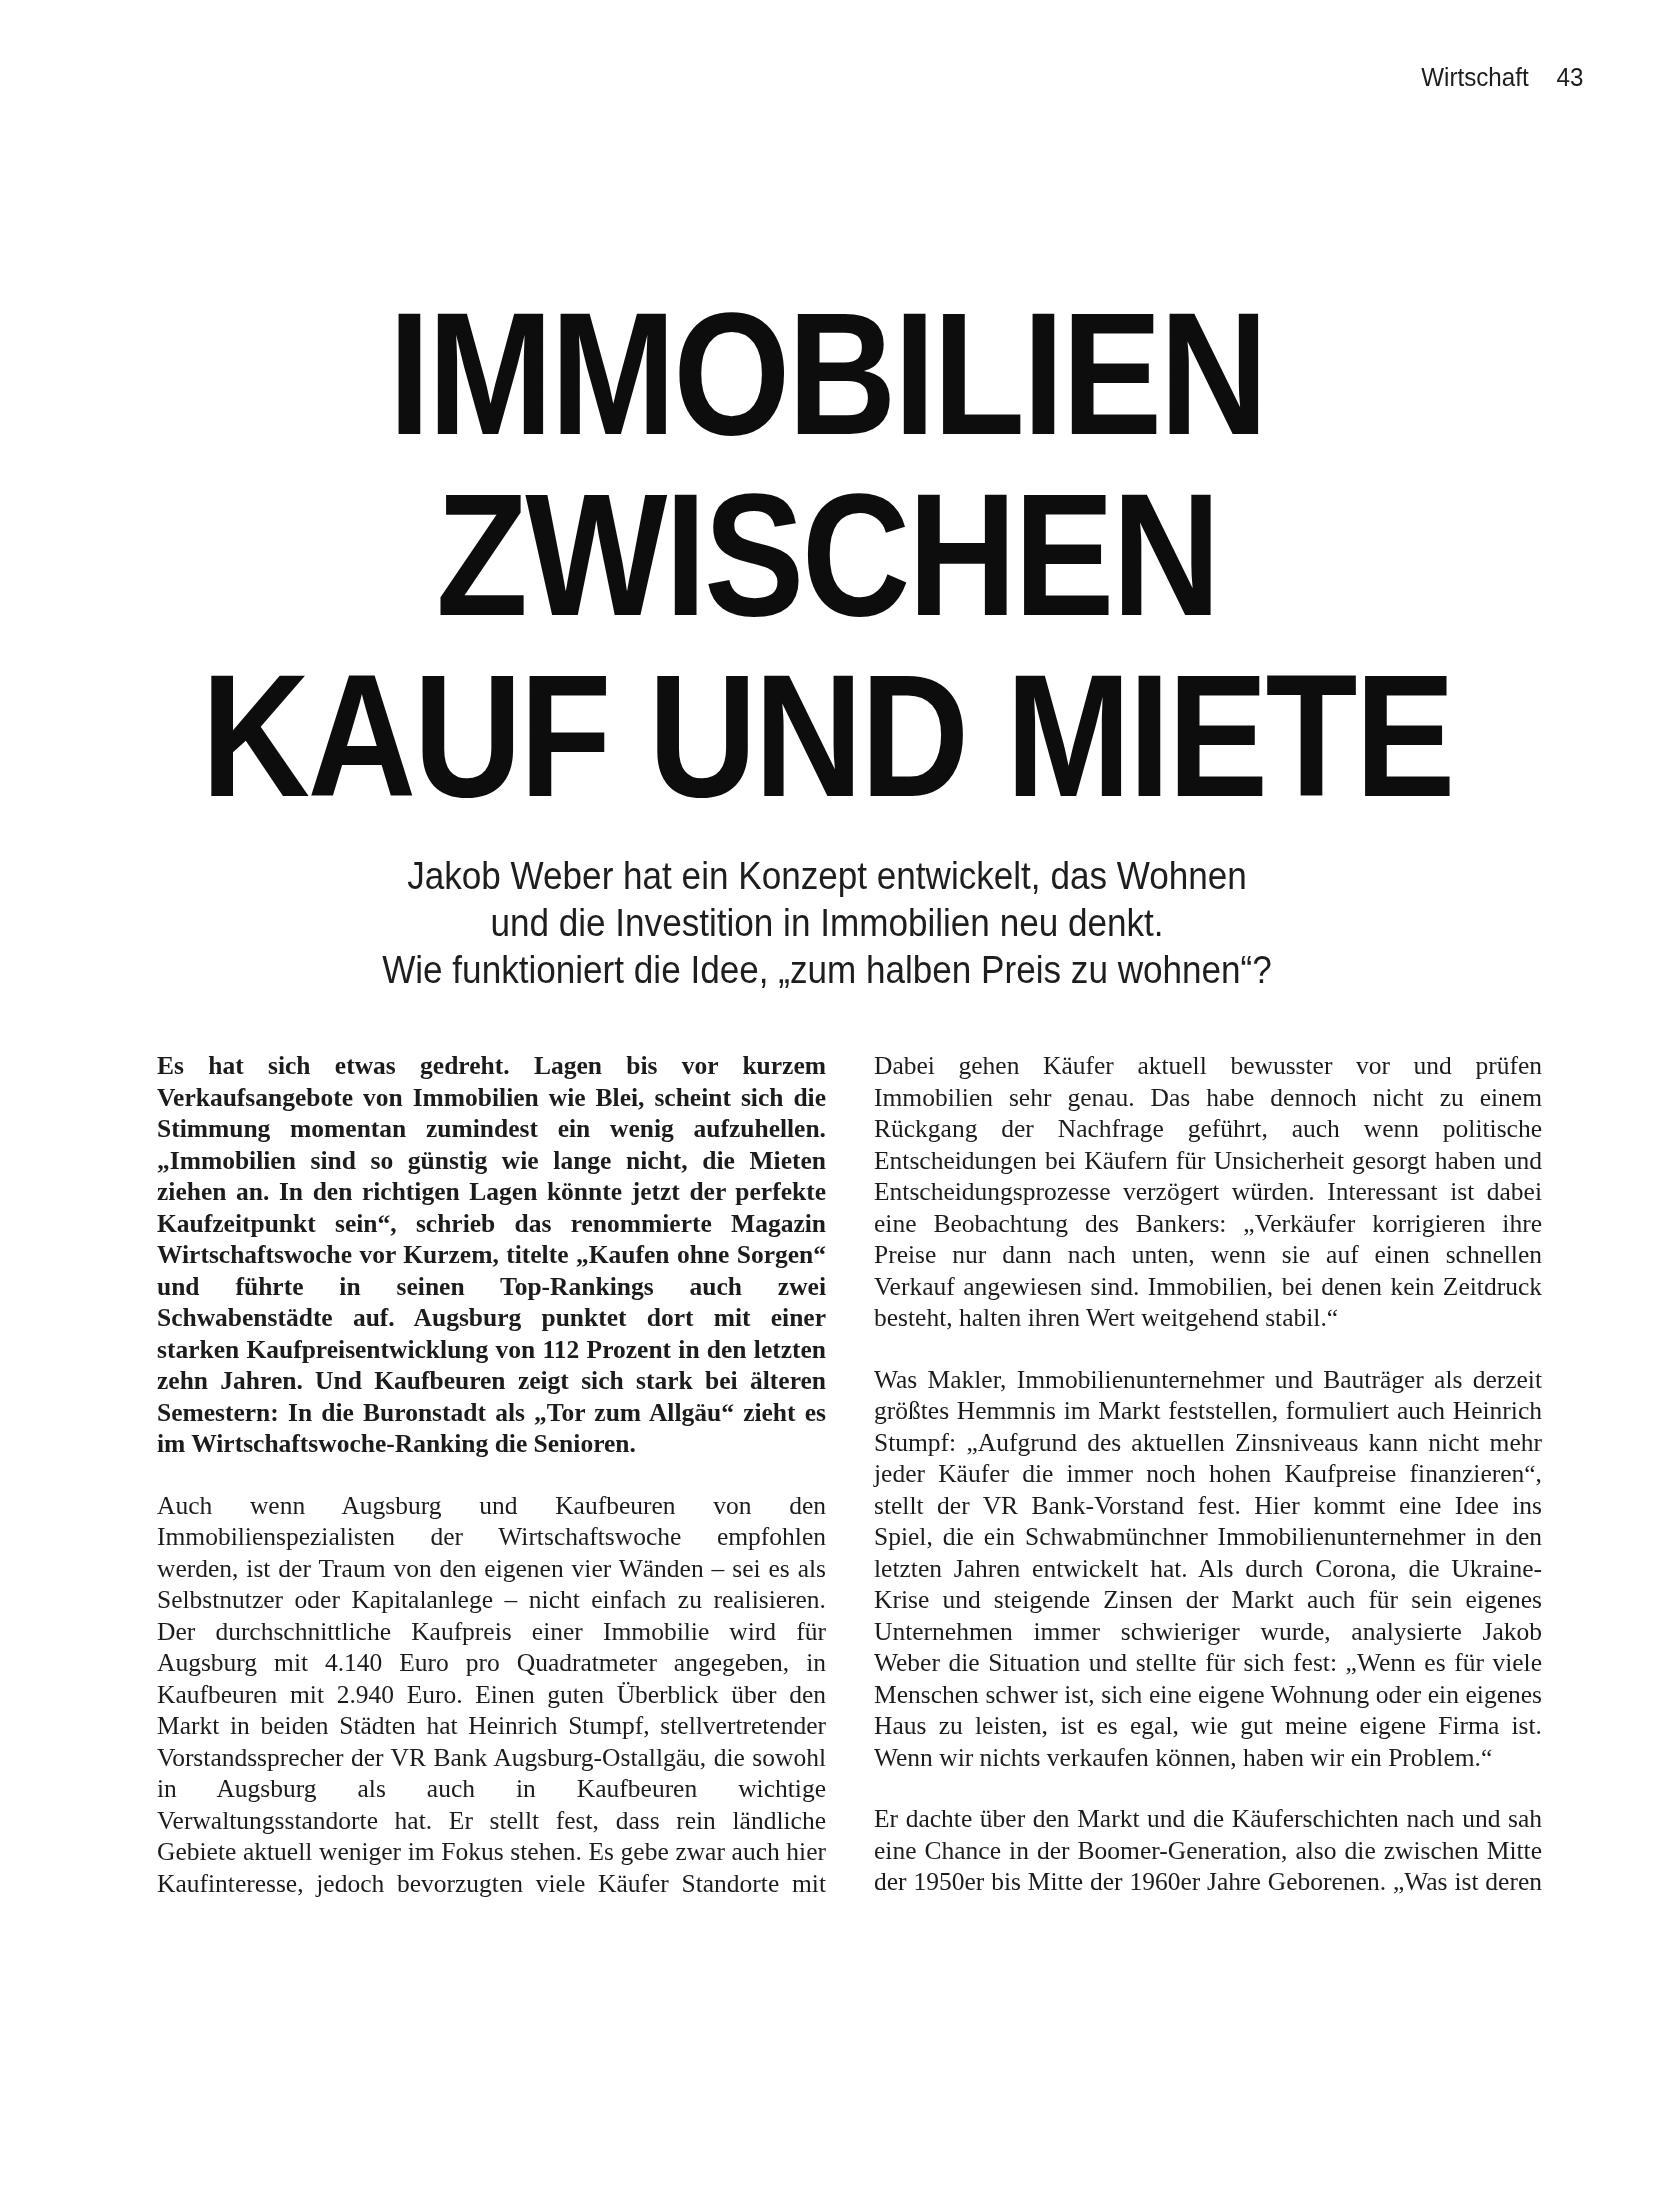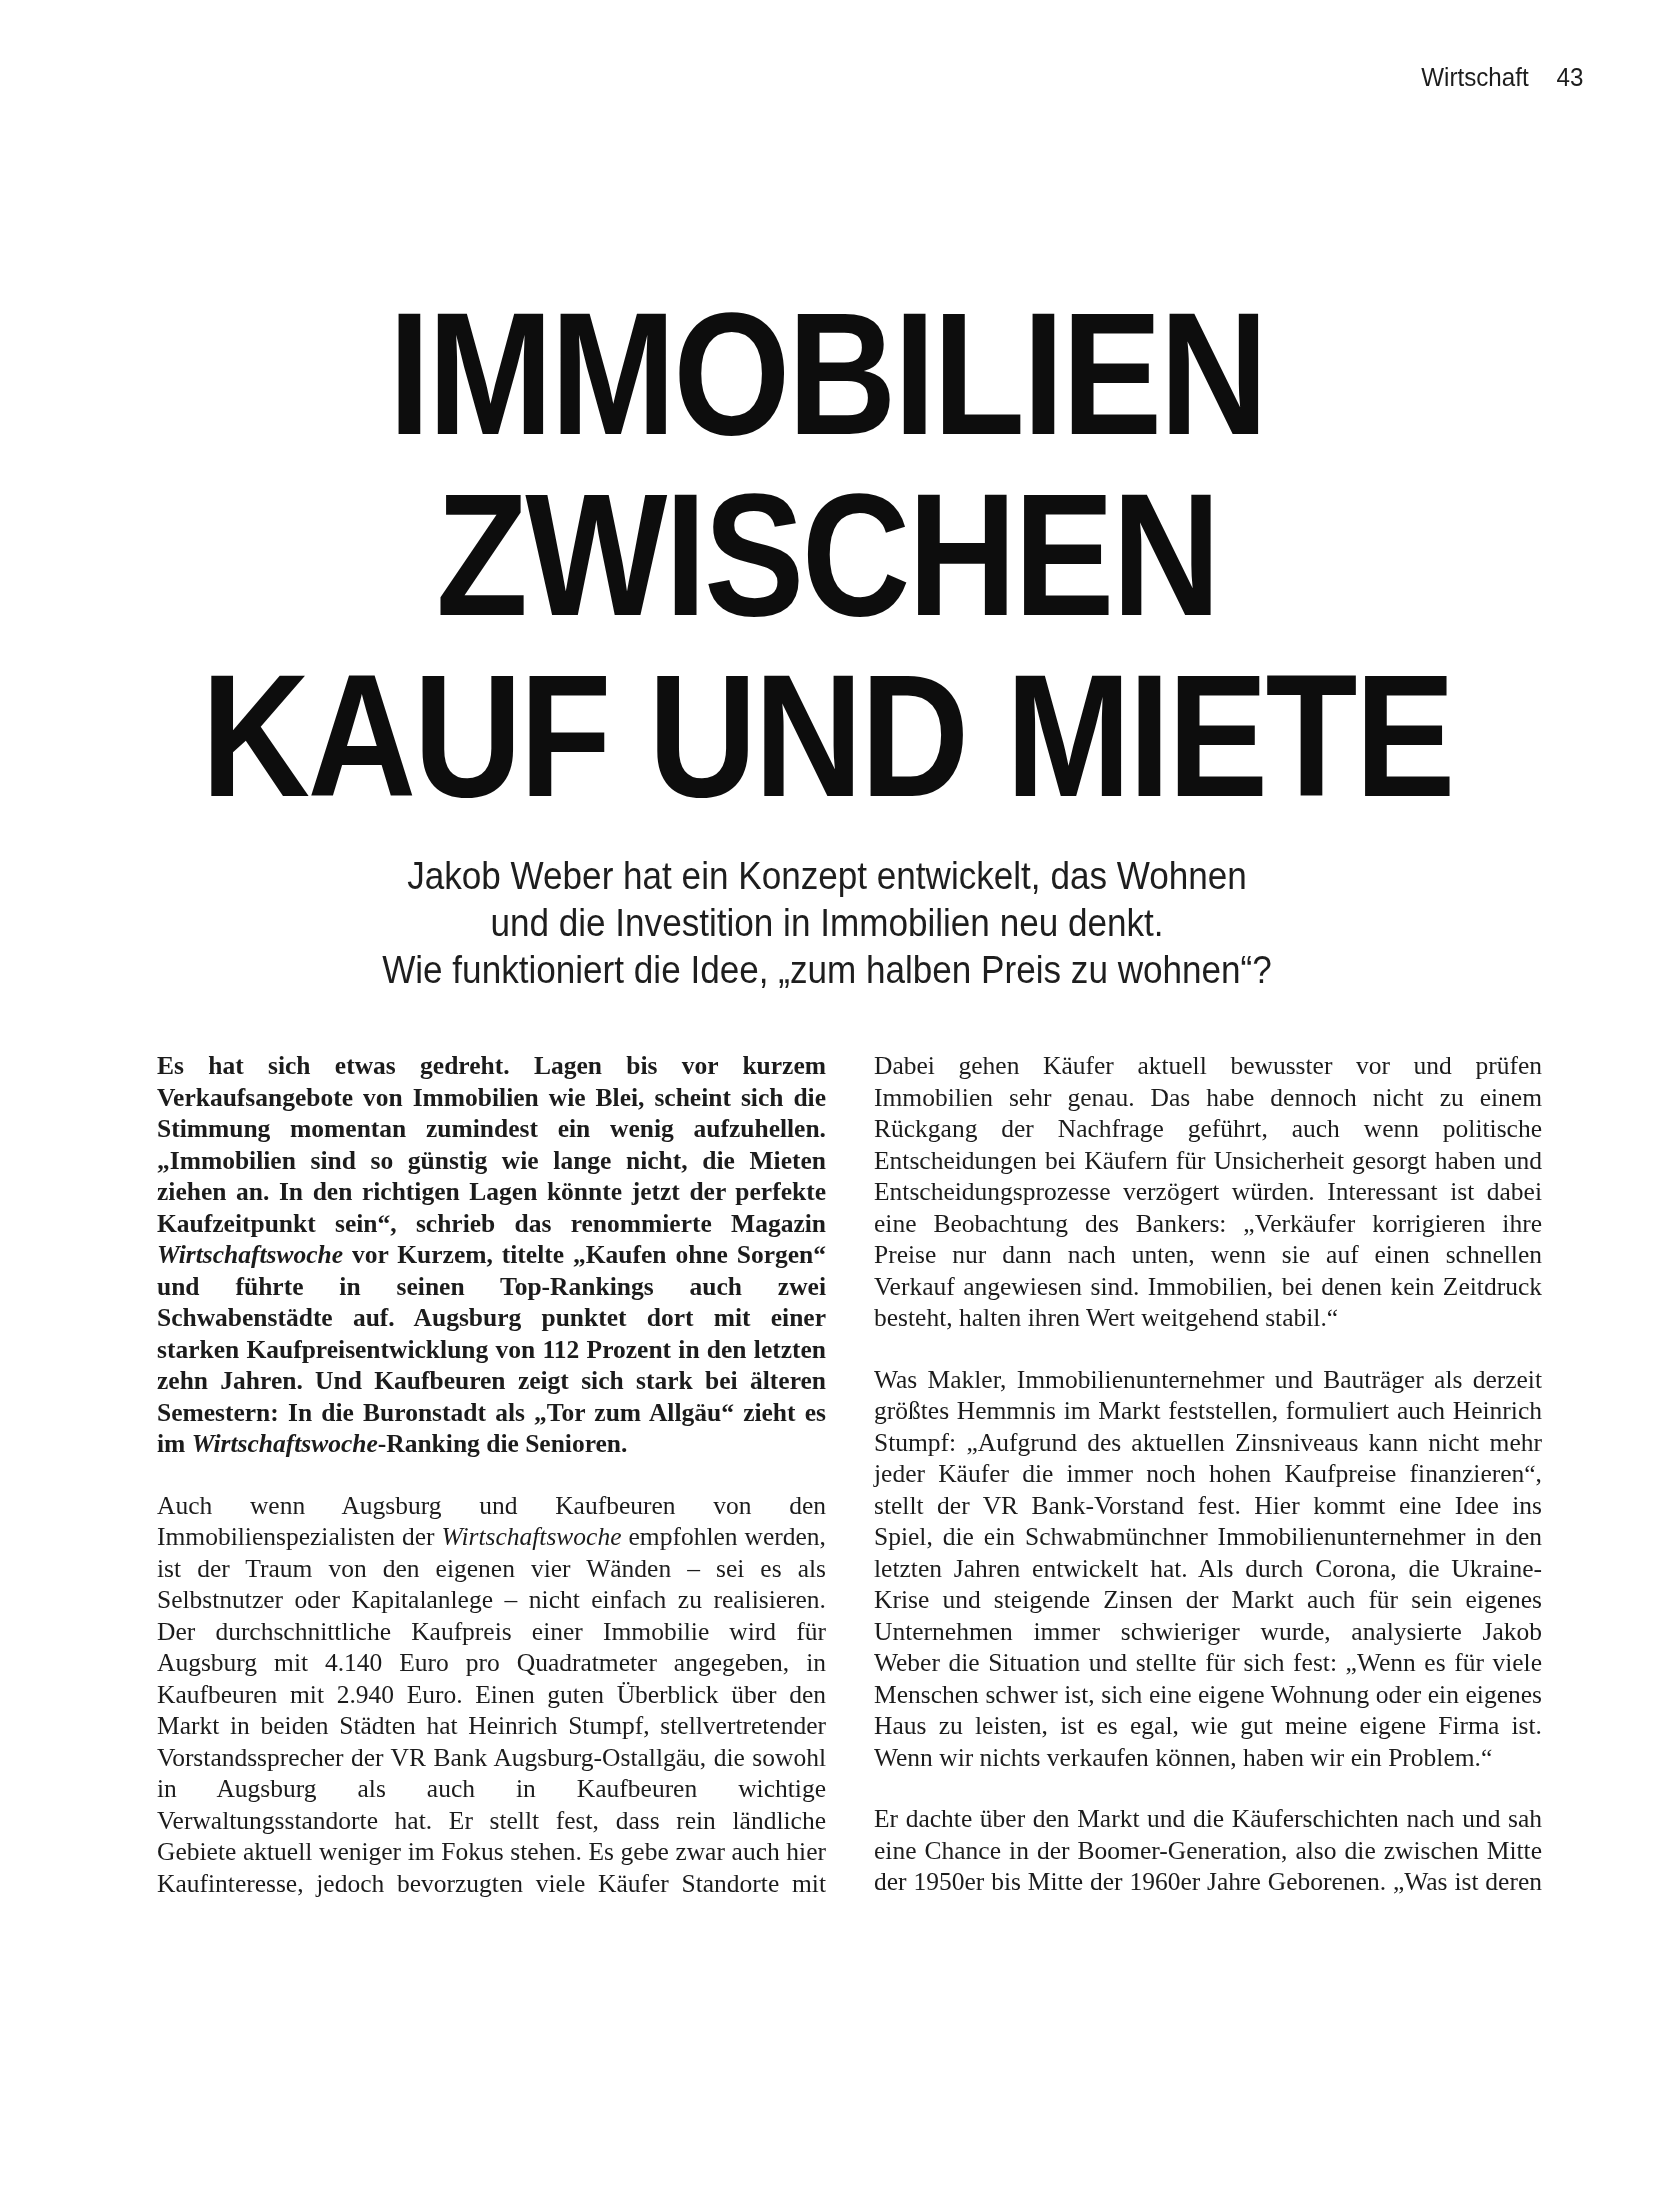--- a/index.html
+++ b/index.html
@@ -41,21 +41,21 @@
   .col {
     position:absolute; top:1050px;
     font-family:"Liberation Serif", serif;
     font-size:25.5px; line-height:31.5px;
     text-align:justify; color:#1c1c1c;
   }
   .col-left  { left:157px; width:669px; }
   .col-right { left:874px; width:668px; }
   .col p { margin:0 0 30px 0; }
   .lead { font-weight:700; }
-  .mag-italic { font-style:italic; }
+  .mag-italic { }
   .runover { text-align-last:justify; margin-bottom:0; }
 
   
   .pullquote {
     display:flex; align-items:flex-start; gap:36px;
     margin:40px 0 46px 0;
   }
   .qmark { display:flex; gap:9px; padding-top:3px; flex-shrink:0; }
   .qmark .bar {
     display:block; width:27px; height:39px;

